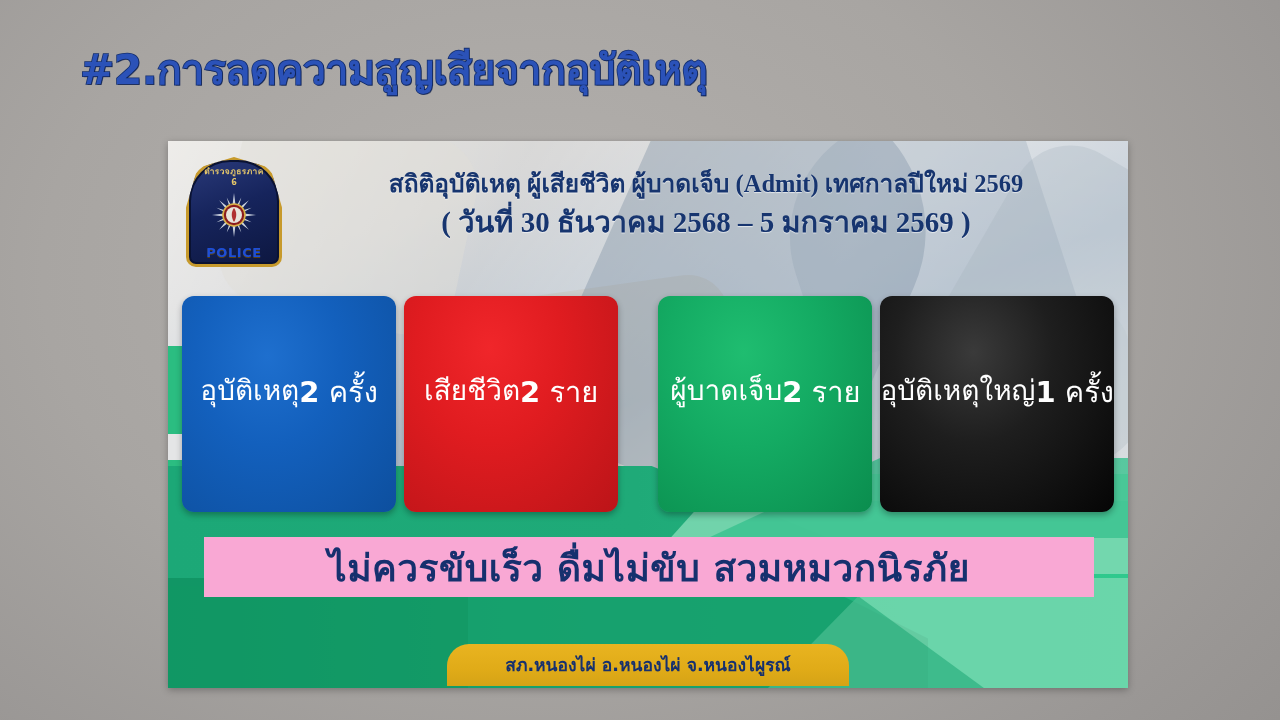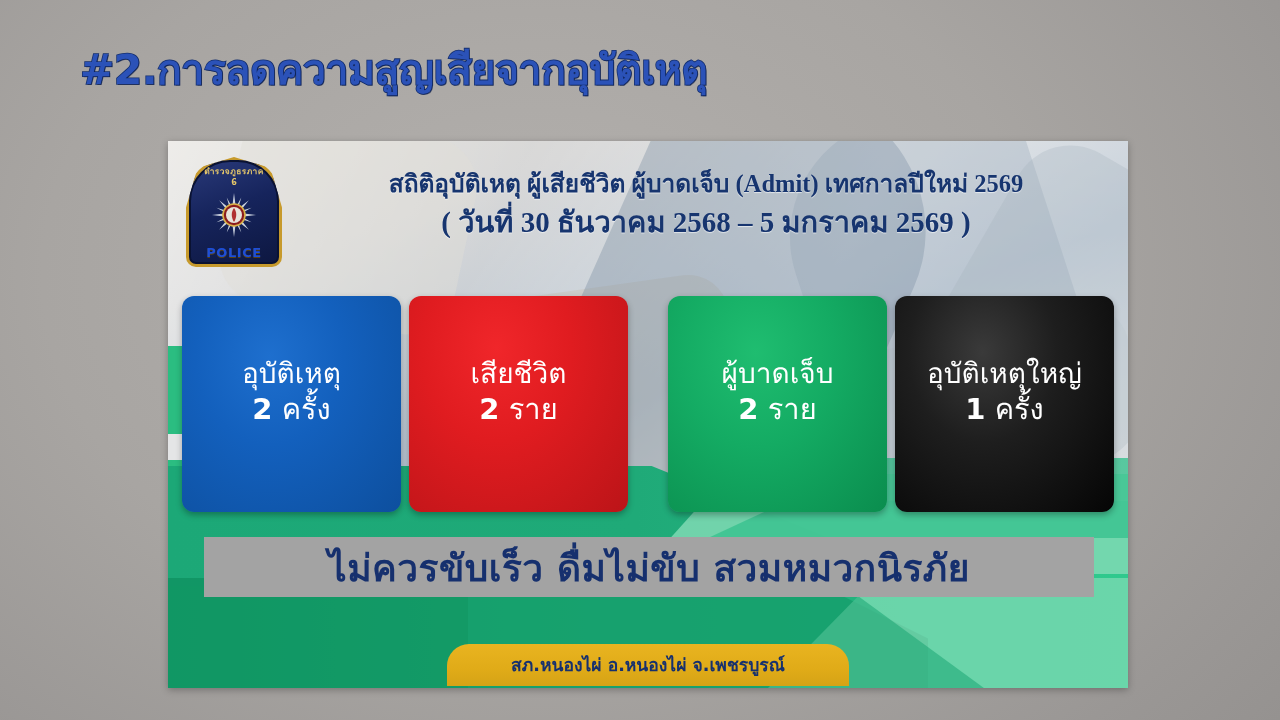--- a/index.html
+++ b/index.html
@@ -238,21 +238,21 @@
     width: 932px;
     height: 216px;
     display: flex;
     gap: 8px;
     z-index: 5;
   }
   .card {
     flex: 1;
     border-radius: 12px;
     display: flex;
-    flex-direction: column;
+    flex-direction: row;
     align-items: center;
     justify-content: center;
     color: #ffffff;
     box-shadow: 0 3px 6px rgba(0,0,0,0.30);
     padding-bottom: 24px;
   }
   .card-label {
     font-size: 28px;
     line-height: 1.15;
     margin-bottom: 2px;
@@ -270,21 +270,21 @@
   .card.green { background: radial-gradient(ellipse at 40% 26%, #1fbd70 0%, #14ab63 42%, #0a8d4e 100%); margin-left: 32px; }
   .card.black { background: radial-gradient(ellipse at 40% 26%, #3a3a3a 0%, #1e1e1e 40%, #050505 100%); }
 
   
   .slogan {
     position: absolute;
     left: 36px;
     top: 396px;
     width: 890px;
     height: 60px;
-    background: #a3a3a3;
+    background: #f9a8d4;
     display: flex;
     align-items: center;
     justify-content: center;
     z-index: 6;
   }
   .slogan-text {
     color: #16306e;
     font-weight: bold;
     font-size: 37px;
     letter-spacing: 0.5px;
@@ -420,17 +420,17 @@
           <span>ครั้ง</span>
         </div>
       </div>
     </div>
 
     <div class="slogan">
       <div class="slogan-text">ไม่ควรขับเร็ว  ดื่มไม่ขับ สวมหมวกนิรภัย</div>
     </div>
 
     <div class="footer-pill">
-      <div class="footer-text">สภ.หนองไผ่ อ.หนองไผ่ จ.เพชรบูรณ์</div>
+      <div class="footer-text">สภ.หนองไผ่ อ.หนองไผ่ จ.หนองไผูรณ์</div>
     </div>
 
   </div>
 </div>
 
 </body></html>

